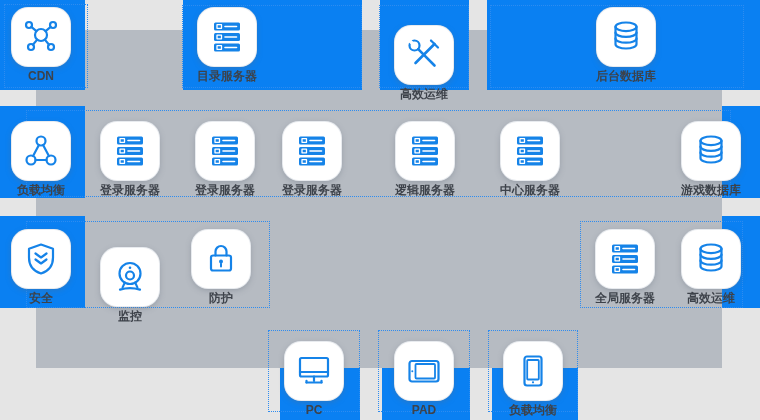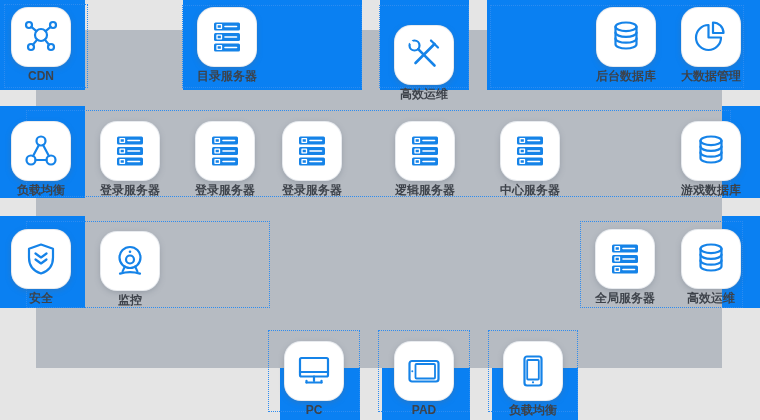--- a/index.html
+++ b/index.html
@@ -181,28 +181,20 @@
     <div class="nlabel">高效运维</div>
   </div>
   <div class="node" style="left:582px;top:8px">
     <div class="card">
         <svg viewBox="0 0 36 36">
           <use href="#sym-database"></use>
         </svg>
       </div>
     <div class="nlabel">后台数据库</div>
   </div>
-  <div class="node" style="left:667px;top:8px">
-    <div class="card">
-        <svg viewBox="0 0 36 36">
-          <use href="#sym-pie"></use>
-        </svg>
-      </div>
-    <div class="nlabel">大数据管理</div>
-  </div>
 
   <div class="node" style="left:-3px;top:122px">
     <div class="card">
         <svg viewBox="0 0 36 36">
           <use href="#sym-loadbalance"></use>
         </svg>
       </div>
     <div class="nlabel">负载均衡</div>
   </div>
   <div class="node" style="left:86px;top:122px">
@@ -255,28 +247,36 @@
   </div>
 
   <div class="node" style="left:-3px;top:230px">
     <div class="card">
         <svg viewBox="0 0 36 36">
           <use href="#sym-shield"></use>
         </svg>
       </div>
     <div class="nlabel">安全</div>
   </div>
-  <div class="node" style="left:86px;top:232px">
+  <div class="node" style="left:86px;top:248px">
     <div class="card">
         <svg viewBox="0 0 36 36">
           <use href="#sym-camera"></use>
         </svg>
       </div>
     <div class="nlabel">监控</div>
   </div>
+  <div class="node" style="left:177px;top:230px">
+    <div class="card">
+        <svg viewBox="0 0 36 36">
+          <use href="#sym-lock"></use>
+        </svg>
+      </div>
+    <div class="nlabel">防护</div>
+  </div>
   <div class="node" style="left:581px;top:230px">
     <div class="card">
         <svg viewBox="0 0 36 36">
           <use href="#sym-server"></use>
         </svg>
       </div>
     <div class="nlabel">全局服务器</div>
   </div>
   <div class="node" style="left:667px;top:230px">
     <div class="card">

